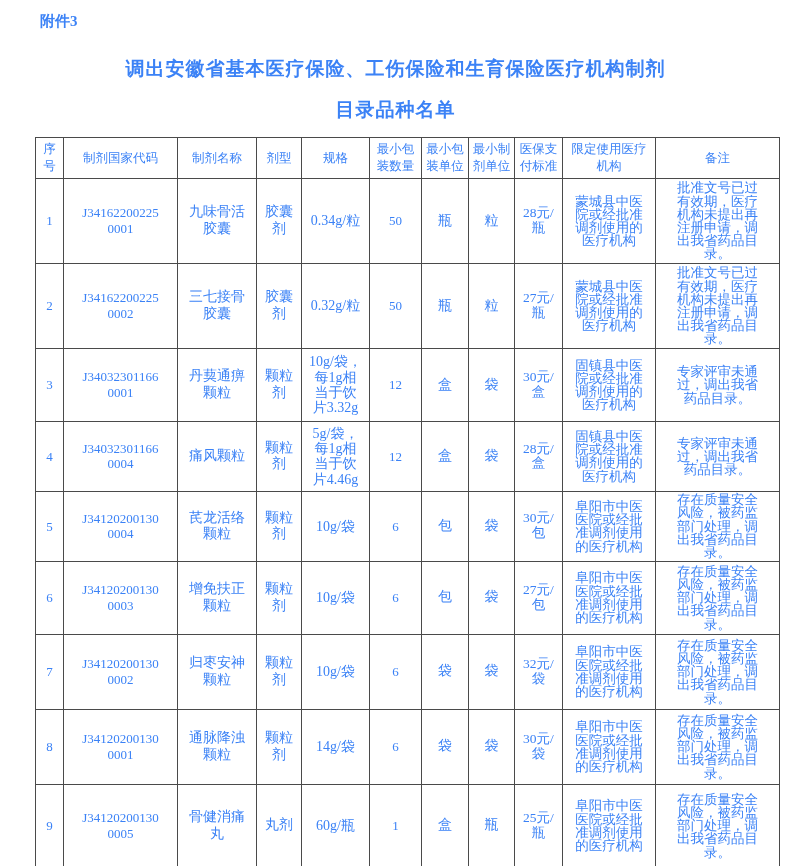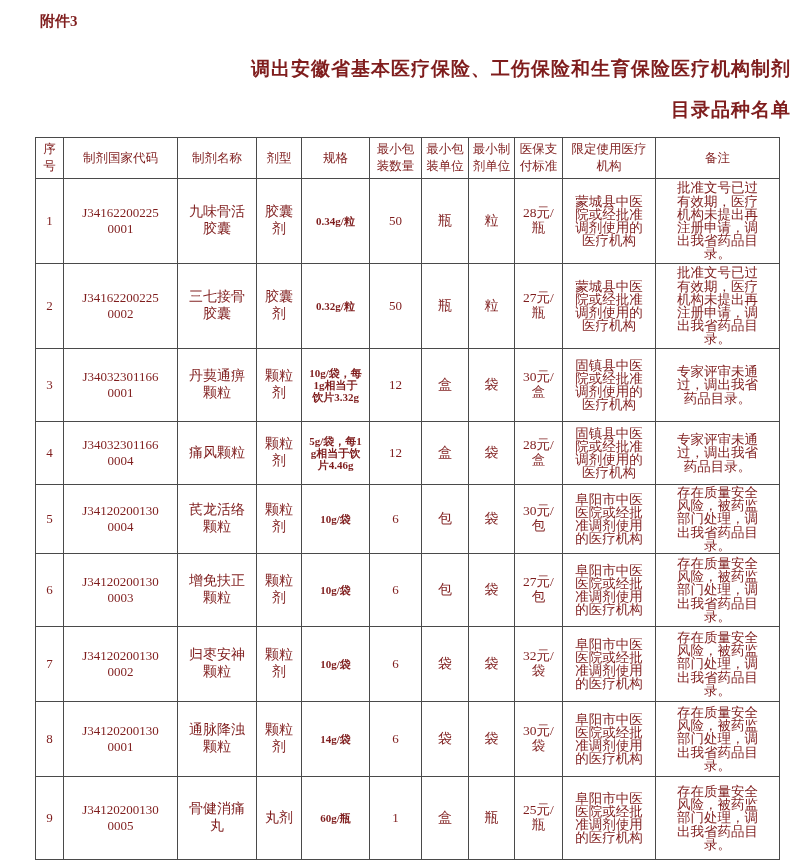--- a/index.html
+++ b/index.html
@@ -6,37 +6,37 @@
     margin: 0;
     padding: 0;
     background: #ffffff;
   }
   .page {
     position: relative;
     width: 791px;
     height: 866px;
     background: #ffffff;
     font-family: "Liberation Serif", "DejaVu Serif", serif;
-    color: #7f1d1d;
+    color: #3b82f6;
     overflow: hidden;
   }
   .attachment {
     position: absolute;
     left: 40px;
     top: 12px;
     font-size: 15px;
     font-weight: bold;
   }
   .doc-title {
     position: absolute;
     top: 48px;
     left: 0;
     right: 0;
     margin: 0;
-    text-align: right;
+    text-align: center;
     font-size: 19px;
     font-weight: bold;
     letter-spacing: 1px;
   }
   .doc-title .title-line {
     display: block;
     line-height: 41px;
   }
   table.doc-table {
     position: absolute;
@@ -63,24 +63,24 @@
     padding: 1px 3px;
   }
   .doc-table td {
     font-size: 14px;
     line-height: 1.2;
   }
   td.col-no   { font-size: 13px; }
   td.col-code { font-size: 13px; padding: 0 18px; }
   td.col-name { padding: 14px 6px; }
   td.col-form { padding: 4px 5px; }
-  td.col-spec { font-size: 11px; line-height: 1.1; padding: 0 7px; font-weight: bold; }
+  td.col-spec { font-size: 14px; line-height: 1.1; padding: 0 7px; }
   td.col-qty  { font-size: 13px; }
   td.col-price { font-size: 13.5px; line-height: 1.1; padding: 0 6px; }
-  td.col-institution { font-size: 13.5px; line-height: 0.98; padding: 0 6px; }
+  td.col-institution { font-size: 13.5px; line-height: 0.98; padding: 8px 6px; }
   td.col-remark { font-size: 13.5px; line-height: 0.98; padding: 0 19px; }
   tbody tr:nth-child(1) { height: 85px; }
   tbody tr:nth-child(2) { height: 85px; }
   tbody tr:nth-child(3) { height: 73px; }
   tbody tr:nth-child(4) { height: 63px; }
   tbody tr:nth-child(5) { height: 69px; }
   tbody tr:nth-child(6) { height: 73px; }
   tbody tr:nth-child(7) { height: 75px; }
   tbody tr:nth-child(8) { height: 75px; }
   tbody tr:nth-child(9) { height: 83px; }

